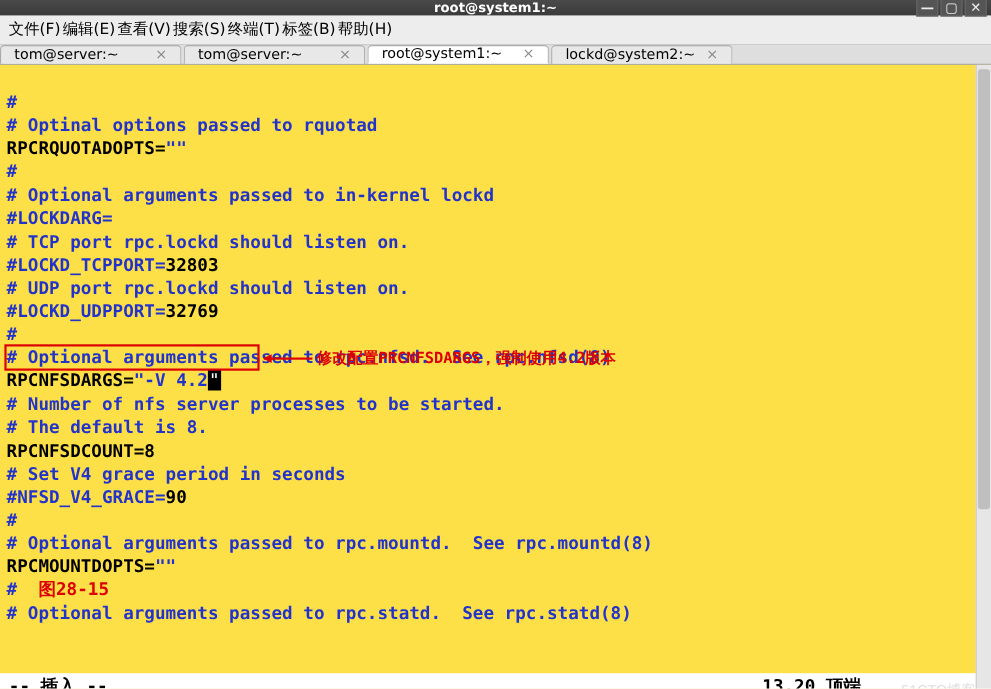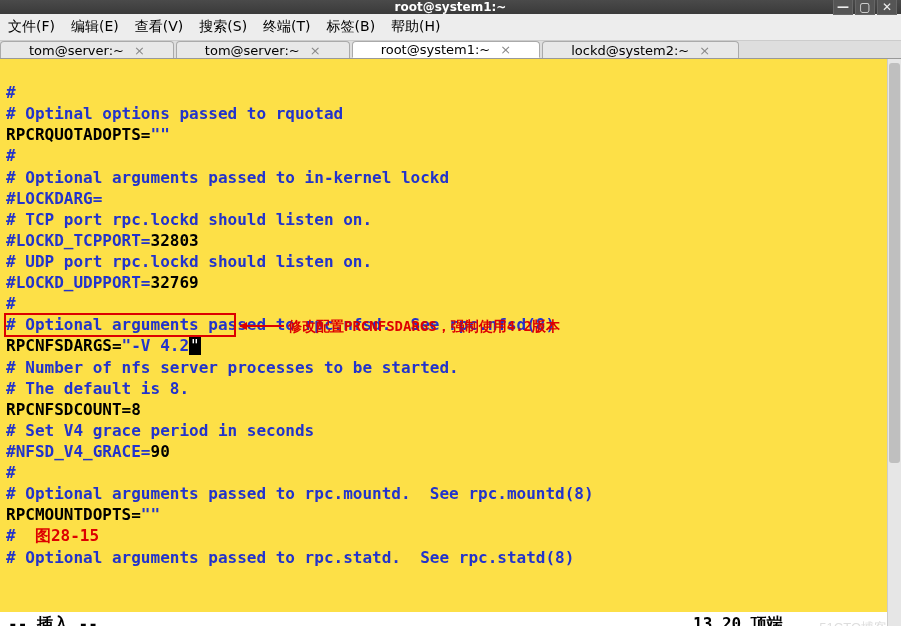--- a/index.html
+++ b/index.html
@@ -37,35 +37,35 @@
       display: flex; align-items: center; justify-content: center;
       font-size: 12px; border: 1px solid #666;
       cursor: pointer;
     }
     
     .menubar {
       background: #ededed;
       border-bottom: 1px solid #ccc;
       display: flex;
       padding: 4px 8px;
-      gap: 16px;
+      gap: 2px;
       font-size: 14px;
     }
     .menuitem { cursor: pointer; }
     
     .tabbar {
       background: #dedede;
       display: flex;
       border-bottom: 1px solid #999;
       height: 26px;
     }
     .tab {
       display: flex;
       align-items: center;
-      padding: 0 28px;
+      padding: 0 12px;
       border: 1px solid #aaa;
       border-bottom: none;
       background: #e8e8e8;
       margin-right: 2px;
       font-size: 13px;
       cursor: pointer;
       position: relative;
       border-radius: 4px 4px 0 0;
       min-width: 165px;
     }

